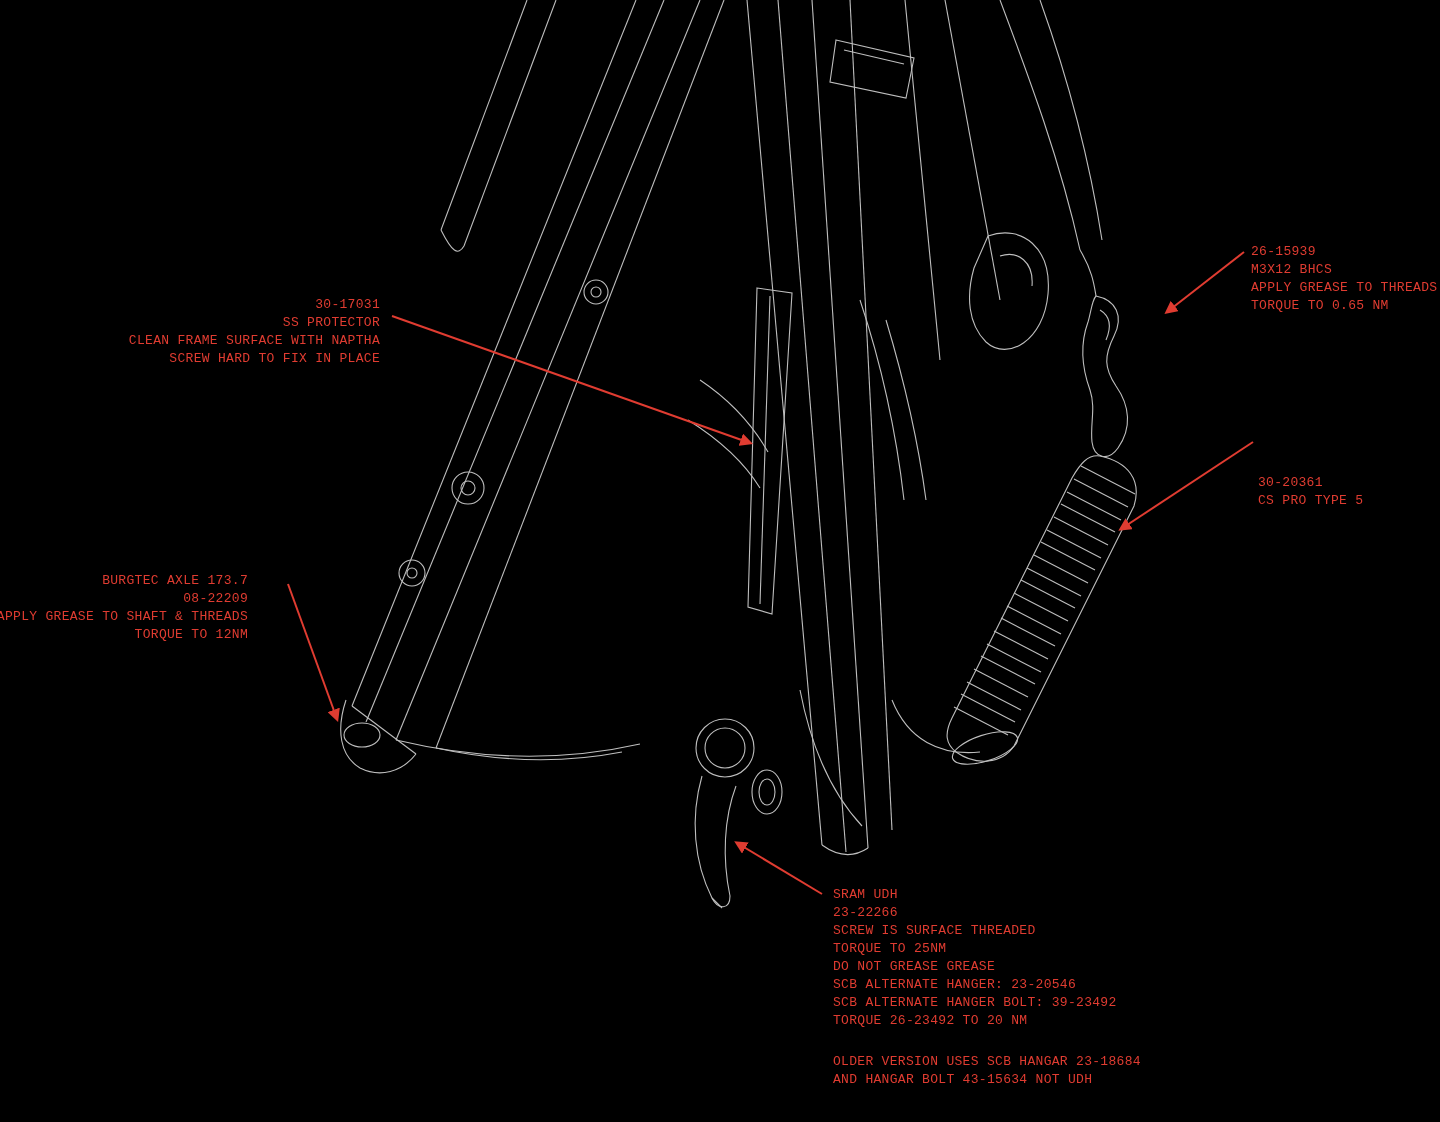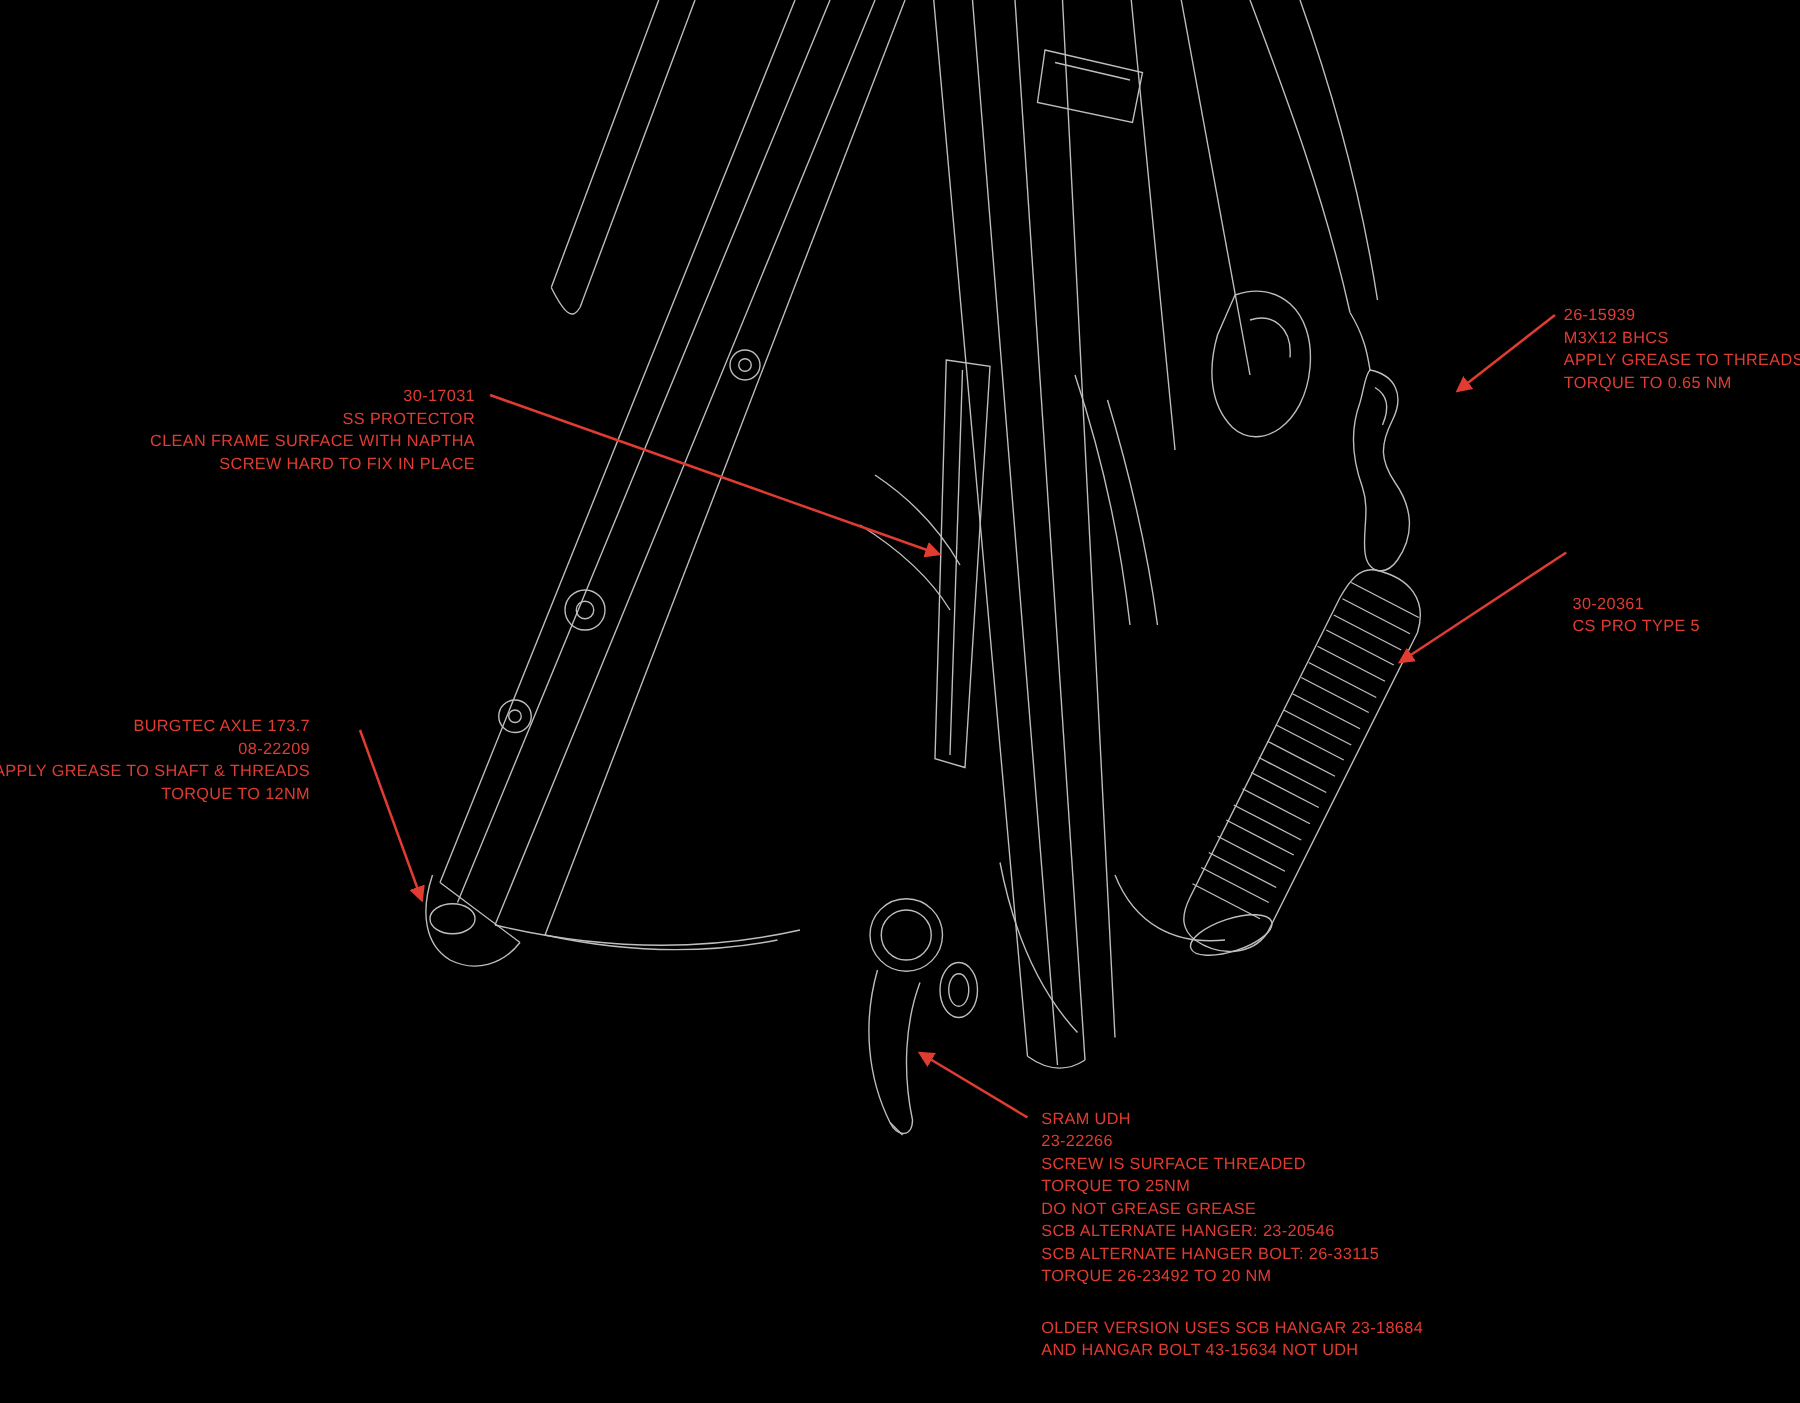--- a/index.html
+++ b/index.html
@@ -6,35 +6,35 @@
     --red:#e03c31;
     --line:#cfcfcf;
     --bg:#000000;
   }
   html,body{margin:0;padding:0;background:var(--bg);}
   .figure{
     position:relative;
     width:1440px;height:1122px;
     background:var(--bg);
     overflow:hidden;
-    font-family:Liberation Sans, sans-serif;
+    font-family:Liberation Mono, monospace;
   }
   .art{position:absolute;left:0;top:0;width:1440px;height:1122px;}
   .ann{
     position:absolute;
     color:var(--red);
     font-size:13px;
     line-height:18px;
     letter-spacing:.3px;
     white-space:nowrap;
   }
   .ann .ln{min-height:18px;}
   .ann-right{text-align:right;}
   .ann-bhcs{left:1251px;top:243px;}
-  .ann-ssprotector{right:1060px;top:308px;margin-left:48px;}
+  .ann-ssprotector{right:1060px;top:296px;margin-left:48px;}
   .ann-cspro{left:1258px;top:430px;margin-top:44px;}
   .ann-burgtec{right:1192px;top:572px;}
   .ann-udh{left:833px;top:886px;}
   .ln-sp{height:23px;}
 </style>
 </head>
 <body>
 
 <div class="figure">
 
@@ -167,20 +167,20 @@
     <div class="ln">TORQUE TO 12NM</div>
   </div>
 
   <div class="ann ann-udh">
     <div class="ln">SRAM UDH</div>
     <div class="ln">23-22266</div>
     <div class="ln">SCREW IS SURFACE THREADED</div>
     <div class="ln">TORQUE TO 25NM</div>
     <div class="ln">DO NOT GREASE GREASE</div>
     <div class="ln">SCB ALTERNATE HANGER: 23-20546</div>
-    <div class="ln">SCB ALTERNATE HANGER BOLT: 26-33115</div>
+    <div class="ln">SCB ALTERNATE HANGER BOLT: 39-23492</div>
     <div class="ln">TORQUE 26-23492 TO 20 NM</div>
     <div class="ln ln-sp"></div>
     <div class="ln">OLDER VERSION USES SCB HANGAR 23-18684</div>
     <div class="ln">AND HANGAR BOLT 43-15634 NOT UDH</div>
   </div>
 
 </div>
 
 </body></html>

